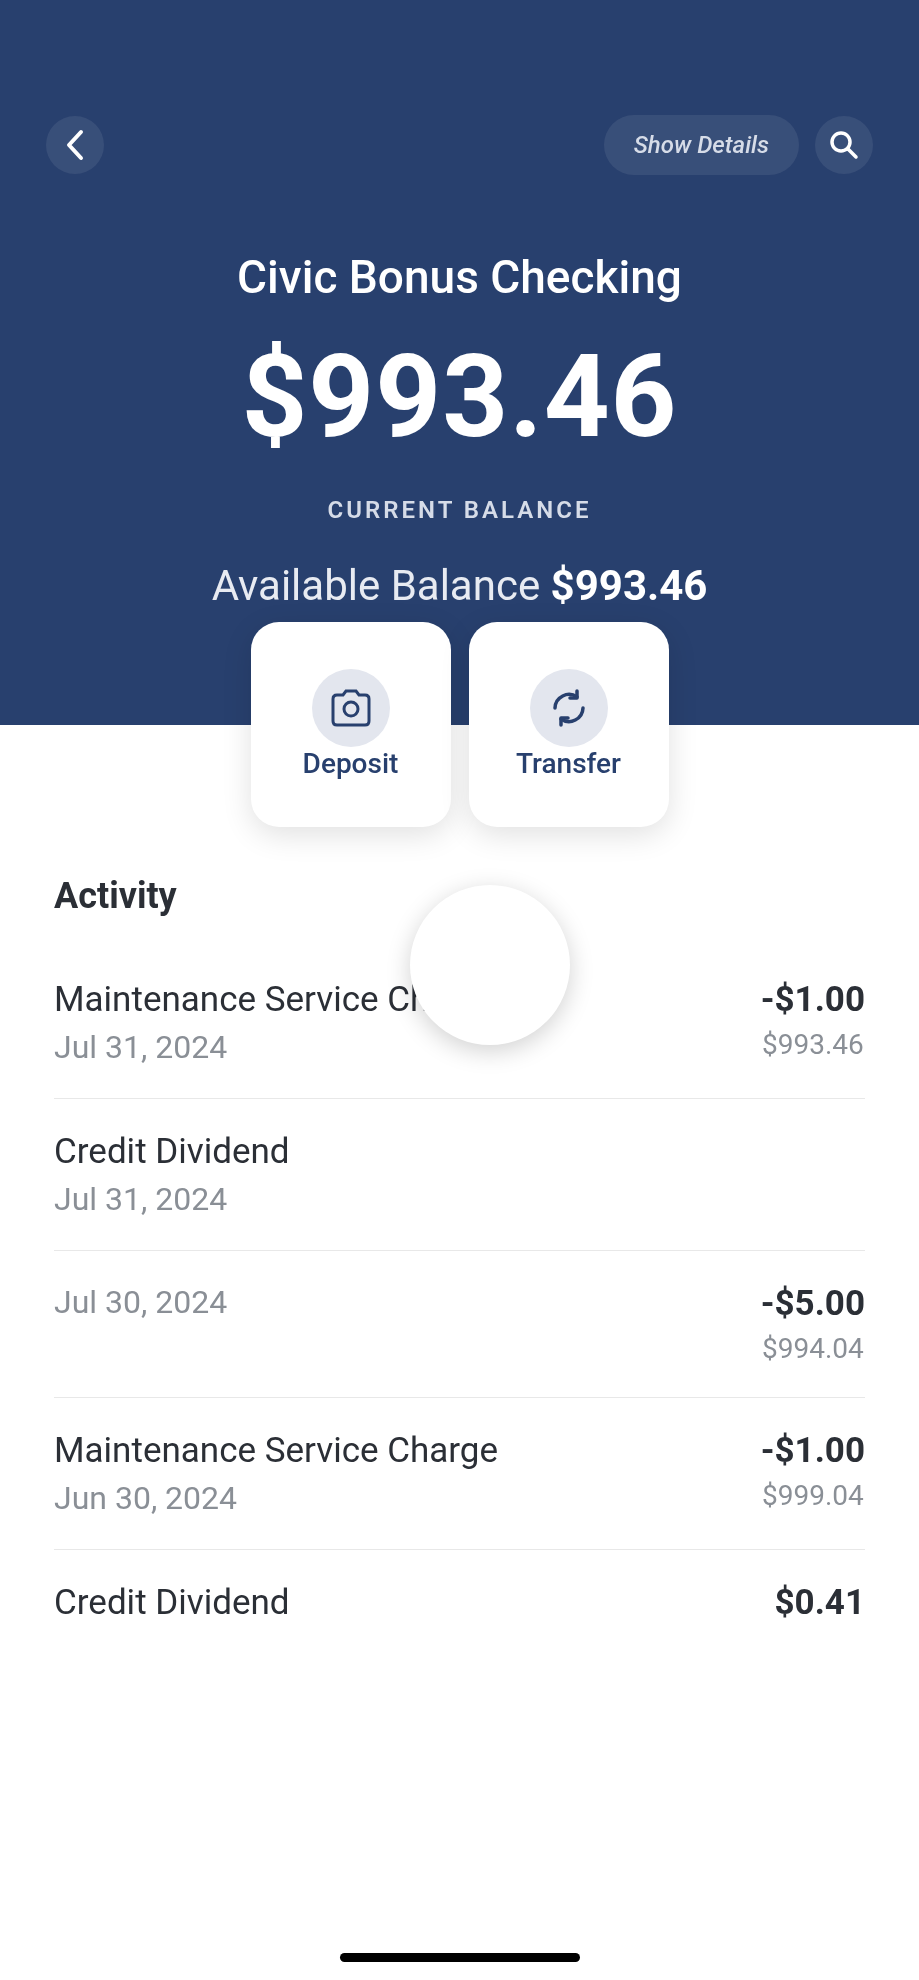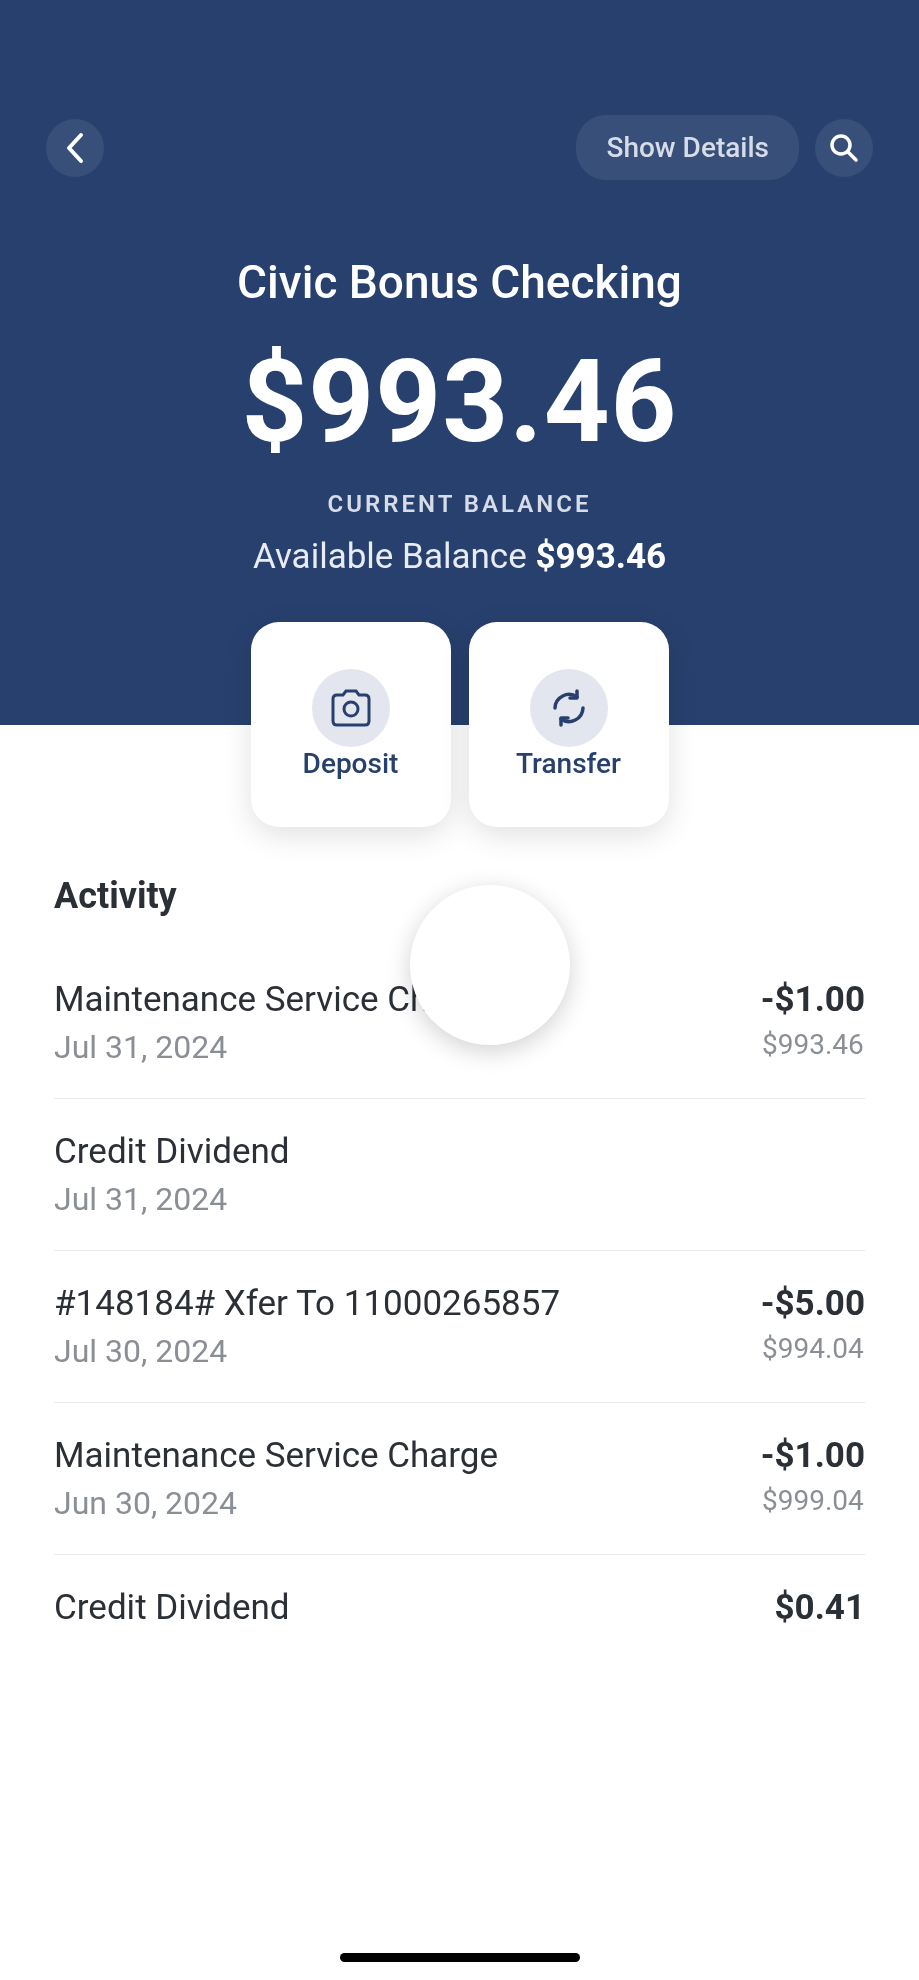--- a/index.html
+++ b/index.html
@@ -34,25 +34,26 @@
   cursor: pointer;
 }
 .top-right {
   display: flex;
   align-items: center;
   gap: 16px;
 }
 .show-details {
   background: rgba(255,255,255,0.08);
   color: #d6dce8;
-  font-size: 28px;
+  font-size: 24px;
   font-weight: 500;
   padding: 16px 30px;
   border-radius: 30px;
   cursor: pointer;
+  font-style: italic;
 }
 .search-btn {
   width: 58px;
   height: 58px;
   border-radius: 50%;
   background: rgba(255,255,255,0.08);
   display: flex;
   align-items: center;
   justify-content: center;
   cursor: pointer;
@@ -71,28 +72,28 @@
   font-weight: 700;
   margin-top: 25px;
   letter-spacing: 1px;
 }
 .balance-label {
   text-align: center;
   color: #d6dce8;
   font-size: 24px;
   font-weight: 600;
   letter-spacing: 3px;
-  margin-top: 21px;
+  margin-top: 32px;
 }
 .available {
   text-align: center;
   color: #e8ebf2;
-  font-size: 35px;
+  font-size: 42px;
   font-weight: 400;
-  margin-top: 18px;
+  margin-top: 37px;
 }
 .available-amount {
   font-weight: 700;
   color: #ffffff;
 }
 .action-cards {
   display: flex;
   justify-content: center;
   gap: 18px;
   position: absolute;
@@ -259,21 +260,20 @@
 
   <div class="tx-row">
     <div class="tx-left">
       <div class="tx-desc">Credit Dividend</div>
       <div class="tx-date">Jul 31, 2024</div>
     </div>
   </div>
 
   <div class="tx-row">
     <div class="tx-left">
-      <div class="tx-desc">#148184# Xfer To 11000265857</div>
       <div class="tx-date">Jul 30, 2024</div>
     </div>
     <div class="tx-right">
       <div class="tx-amount">-$5.00</div>
       <div class="tx-balance">$994.04</div>
     </div>
   </div>
 
   <div class="tx-row">
     <div class="tx-left">

